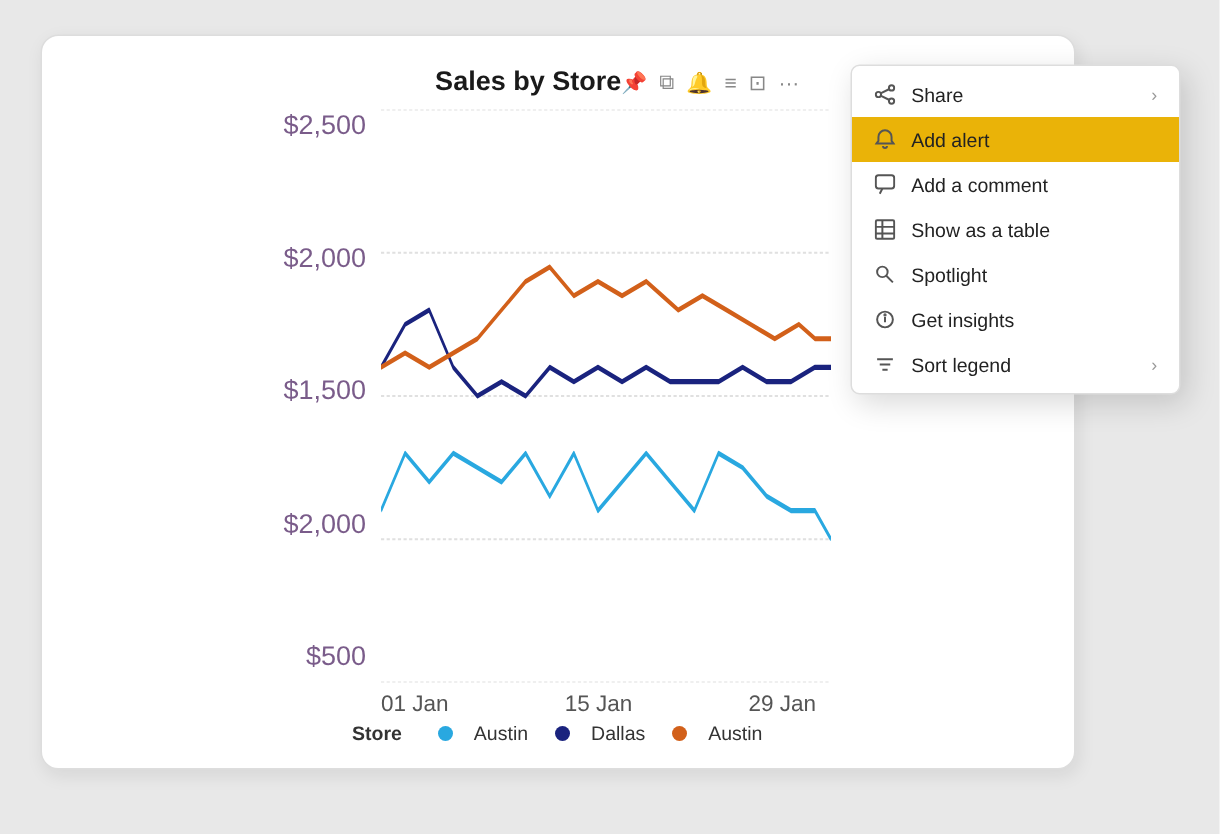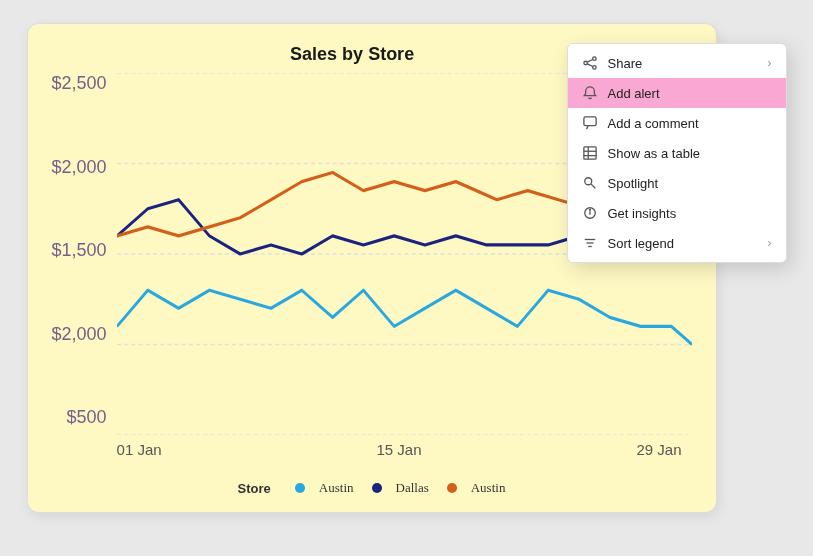--- a/index.html
+++ b/index.html
@@ -17,27 +17,28 @@
       position: relative;
       width: 760px;
       height: 510px;
     }
 
     .chart-card {
       position: absolute;
       top: 0; left: 0;
       width: 690px;
       height: 490px;
-      background: #fef9c3;
+      background: #ffffff;
       border-radius: 12px;
       border: 1px solid #ddd;
       box-shadow: 2px 4px 12px rgba(0,0,0,0.08);
       padding: 20px 24px 16px 24px;
       display: flex;
       flex-direction: column;
+      align-items: center;
     }
 
     .chart-header {
       display: flex;
       align-items: center;
       justify-content: space-between;
       margin-bottom: 8px;
     }
 
     .chart-title {
@@ -103,30 +104,29 @@
       font-size: 15px;
       color: #555;
       padding-right: 10px;
     }
 
     .legend {
       display: flex;
       justify-content: center;
       align-items: center;
       gap: 18px;
-      margin-top: 22px;
+      margin-top: 3px;
       font-size: 13px;
       color: #333;
     }
 
     .legend-item {
       display: flex;
       align-items: center;
       gap: 14px;
-      font-family: Liberation Serif, serif;
     }
 
     .legend-dot {
       width: 10px;
       height: 10px;
       border-radius: 50%;
       display: inline-block;
     }
 
     .legend-label-title {
@@ -175,21 +175,21 @@
       font-size: 13px;
       flex-shrink: 0;
     }
 
     .menu-arrow {
       color: #999;
       font-size: 12px;
     }
 
     .menu-item.highlighted {
-      background: #f9a8d4;
+      background: #eab308;
     }
 
     .grid-line {
       stroke: #e0e0e0;
       stroke-width: 1;
       stroke-dasharray: 4,3;
     }
   </style>
 </head>
 <body>

